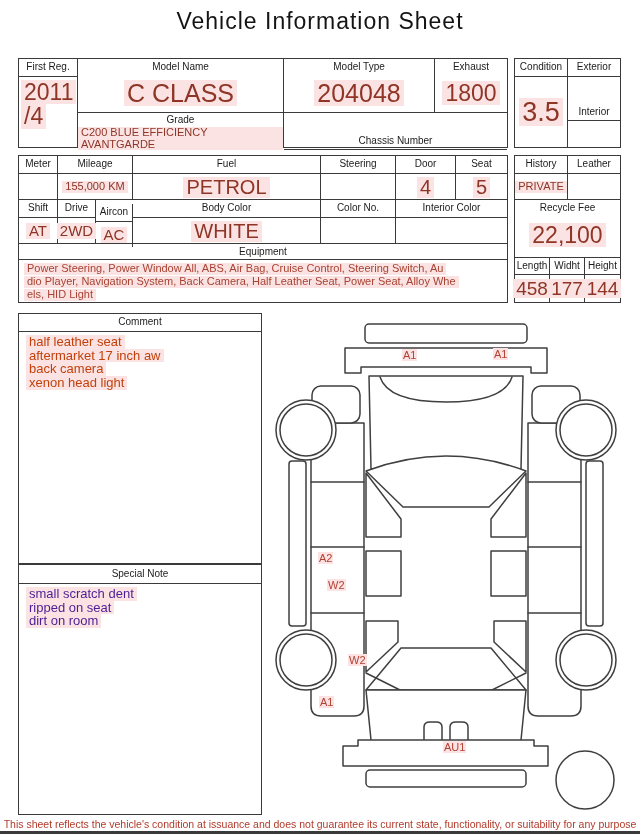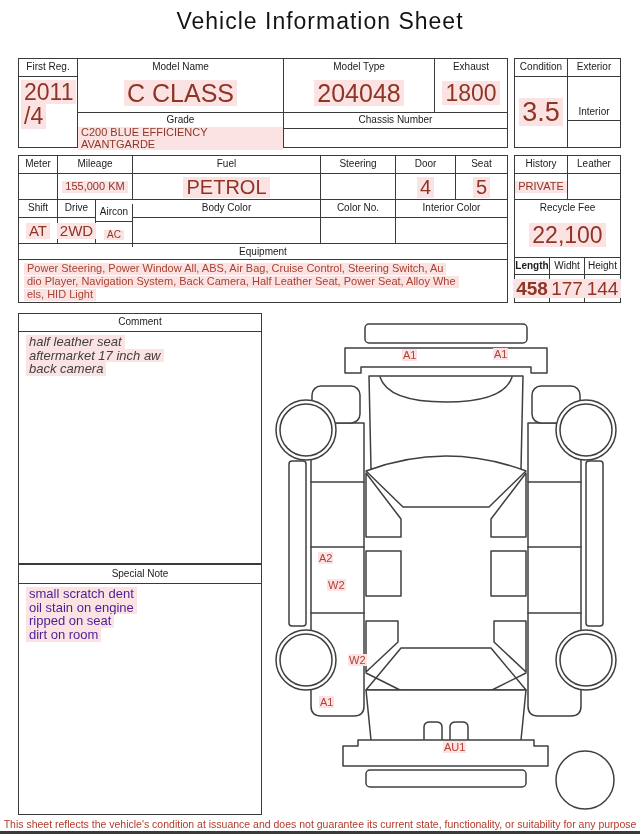--- a/index.html
+++ b/index.html
@@ -59,21 +59,21 @@
           <span class="hl">1800</span>
         </div>
     </div>
     <div class="cell br bt" style="left:59px;top:53px;width:206px;height:35px;">
       <div class="hdr ul" style="height:15px;line-height:14px;">Grade</div>
       <div class="val" style="height:19px;font-size:11px;">
           <span class="hl">C200 BLUE EFFICIENCY AVANTGARDE</span>
         </div>
     </div>
     <div class="cell bt" style="left:265px;top:53px;width:223px;height:35px;">
-      <div class="hdr ul" style="height:15px;line-height:14px;">Chassis Number</div>
+      <div class="hdr ul" style="height:15px;line-height:14px;margin-top:21px;">Chassis Number</div>
       <div class="val" style="height:19px;font-size:19px;margin-top:38px;">
           <span class="hl">WDD2040482A502880</span>
         </div>
     </div>
   </div>
 
   <div class="box" style="left:514px;top:58px;width:107px;height:90px;">
     <div class="cell br" style="left:0;top:0;width:53px;height:88px;">
       <div class="hdr ul">Condition</div>
       <div class="val" style="height:70px;font-size:27px;">
@@ -133,26 +133,29 @@
           </div>
       </div>
       <div class="cell br" style="left:39px;top:0;width:38px;height:43px;">
         <div class="hdr ul">Drive</div>
         <div class="val" style="height:26px;font-size:15px;">
             <span class="hl">2WD</span>
           </div>
       </div>
       <div class="cell br" style="left:77px;top:4px;width:37px;height:43px;">
         <div class="hdr ul">Aircon</div>
-        <div class="val" style="height:26px;font-size:10px;">
+        <div class="val" style="height:26px;font-size:15px;">
             <span class="hl">AC</span>
           </div>
       </div>
       <div class="cell br" style="left:114px;top:0;width:188px;height:43px;">
         <div class="hdr ul">Body Color</div>
+        <div class="val" style="height:26px;font-size:20px;">
+            <span class="hl">WHITE</span>
+          </div>
       </div>
       <div class="cell br" style="left:302px;top:0;width:75px;height:43px;">
         <div class="hdr ul">Color No.</div>
         <div class="val" style="height:26px;"></div>
       </div>
       <div class="cell" style="left:377px;top:0;width:111px;height:43px;">
         <div class="hdr ul">Interior Color</div>
         <div class="val" style="height:26px;"></div>
       </div>
     </div>
@@ -178,21 +181,21 @@
         <div class="val" style="height:26px;"></div>
       </div>
     </div>
     <div class="cell bb" style="left:0;top:44px;width:105px;height:58px;">
       <div class="hdr" style="height:15px;line-height:15px;">Recycle Fee</div>
       <div class="val" style="height:40px;font-size:23px;">
           <span class="hl">22,100</span>
         </div>
     </div>
     <div class="cell" style="left:0;top:102px;width:105px;height:44px;">
-      <div class="cell br" style="left:0;top:0;width:35px;height:44px;font-weight:bold;">
+      <div class="cell br" style="left:0;top:0;width:35px;height:44px;">
         <div class="hdr ul" style="height:16px;">Length</div>
         <div class="val" style="height:27px;font-size:19px;">
             <span class="hl">458</span>
           </div>
       </div>
       <div class="cell br" style="left:35px;top:0;width:35px;height:44px;">
         <div class="hdr ul" style="height:16px;">Widht</div>
         <div class="val" style="height:27px;font-size:19px;">
             <span class="hl">177</span>
           </div>
@@ -201,32 +204,32 @@
         <div class="hdr ul" style="height:16px;">Height</div>
         <div class="val" style="height:27px;font-size:19px;">
             <span class="hl">144</span>
           </div>
       </div>
     </div>
   </div>
 
   <div class="box" style="left:18px;top:313px;width:244px;height:251px;">
     <div class="hdr ul">Comment</div>
-    <div class="lines" style="font-size:13px;line-height:13px;color:#404040;font-style:italic;">
+    <div class="lines" style="font-size:13px;line-height:13px;color:#c2410c;">
       <div><span class="hl">half leather seat</span></div>
       <div><span class="hl">aftermarket 17 inch aw</span></div>
       <div><span class="hl">back camera</span></div>
+      <div><span class="hl">xenon head light</span></div>
     </div>
   </div>
 
   <div class="box" style="left:18px;top:564px;width:244px;height:251px;">
     <div class="hdr ul" style="height:18px;line-height:17px;">Special Note</div>
     <div class="lines" style="font-size:13px;line-height:13px;color:#4c1d95;">
       <div><span class="hl">small scratch dent</span></div>
-      <div><span class="hl">oil stain on engine</span></div>
       <div><span class="hl">ripped on seat</span></div>
       <div><span class="hl">dirt on room</span></div>
     </div>
   </div>
 
   <svg style="left:262px;top:310px;" width="378" height="505" viewBox="262 310 378 505">
     <g stroke="#3f3f3f" stroke-width="1.5" fill="#ffffff" stroke-linejoin="round" stroke-linecap="round">
 
       <rect x="289" y="461" width="17" height="165" rx="3"></rect>
       <rect x="586" y="461" width="17" height="165" rx="3"></rect>

